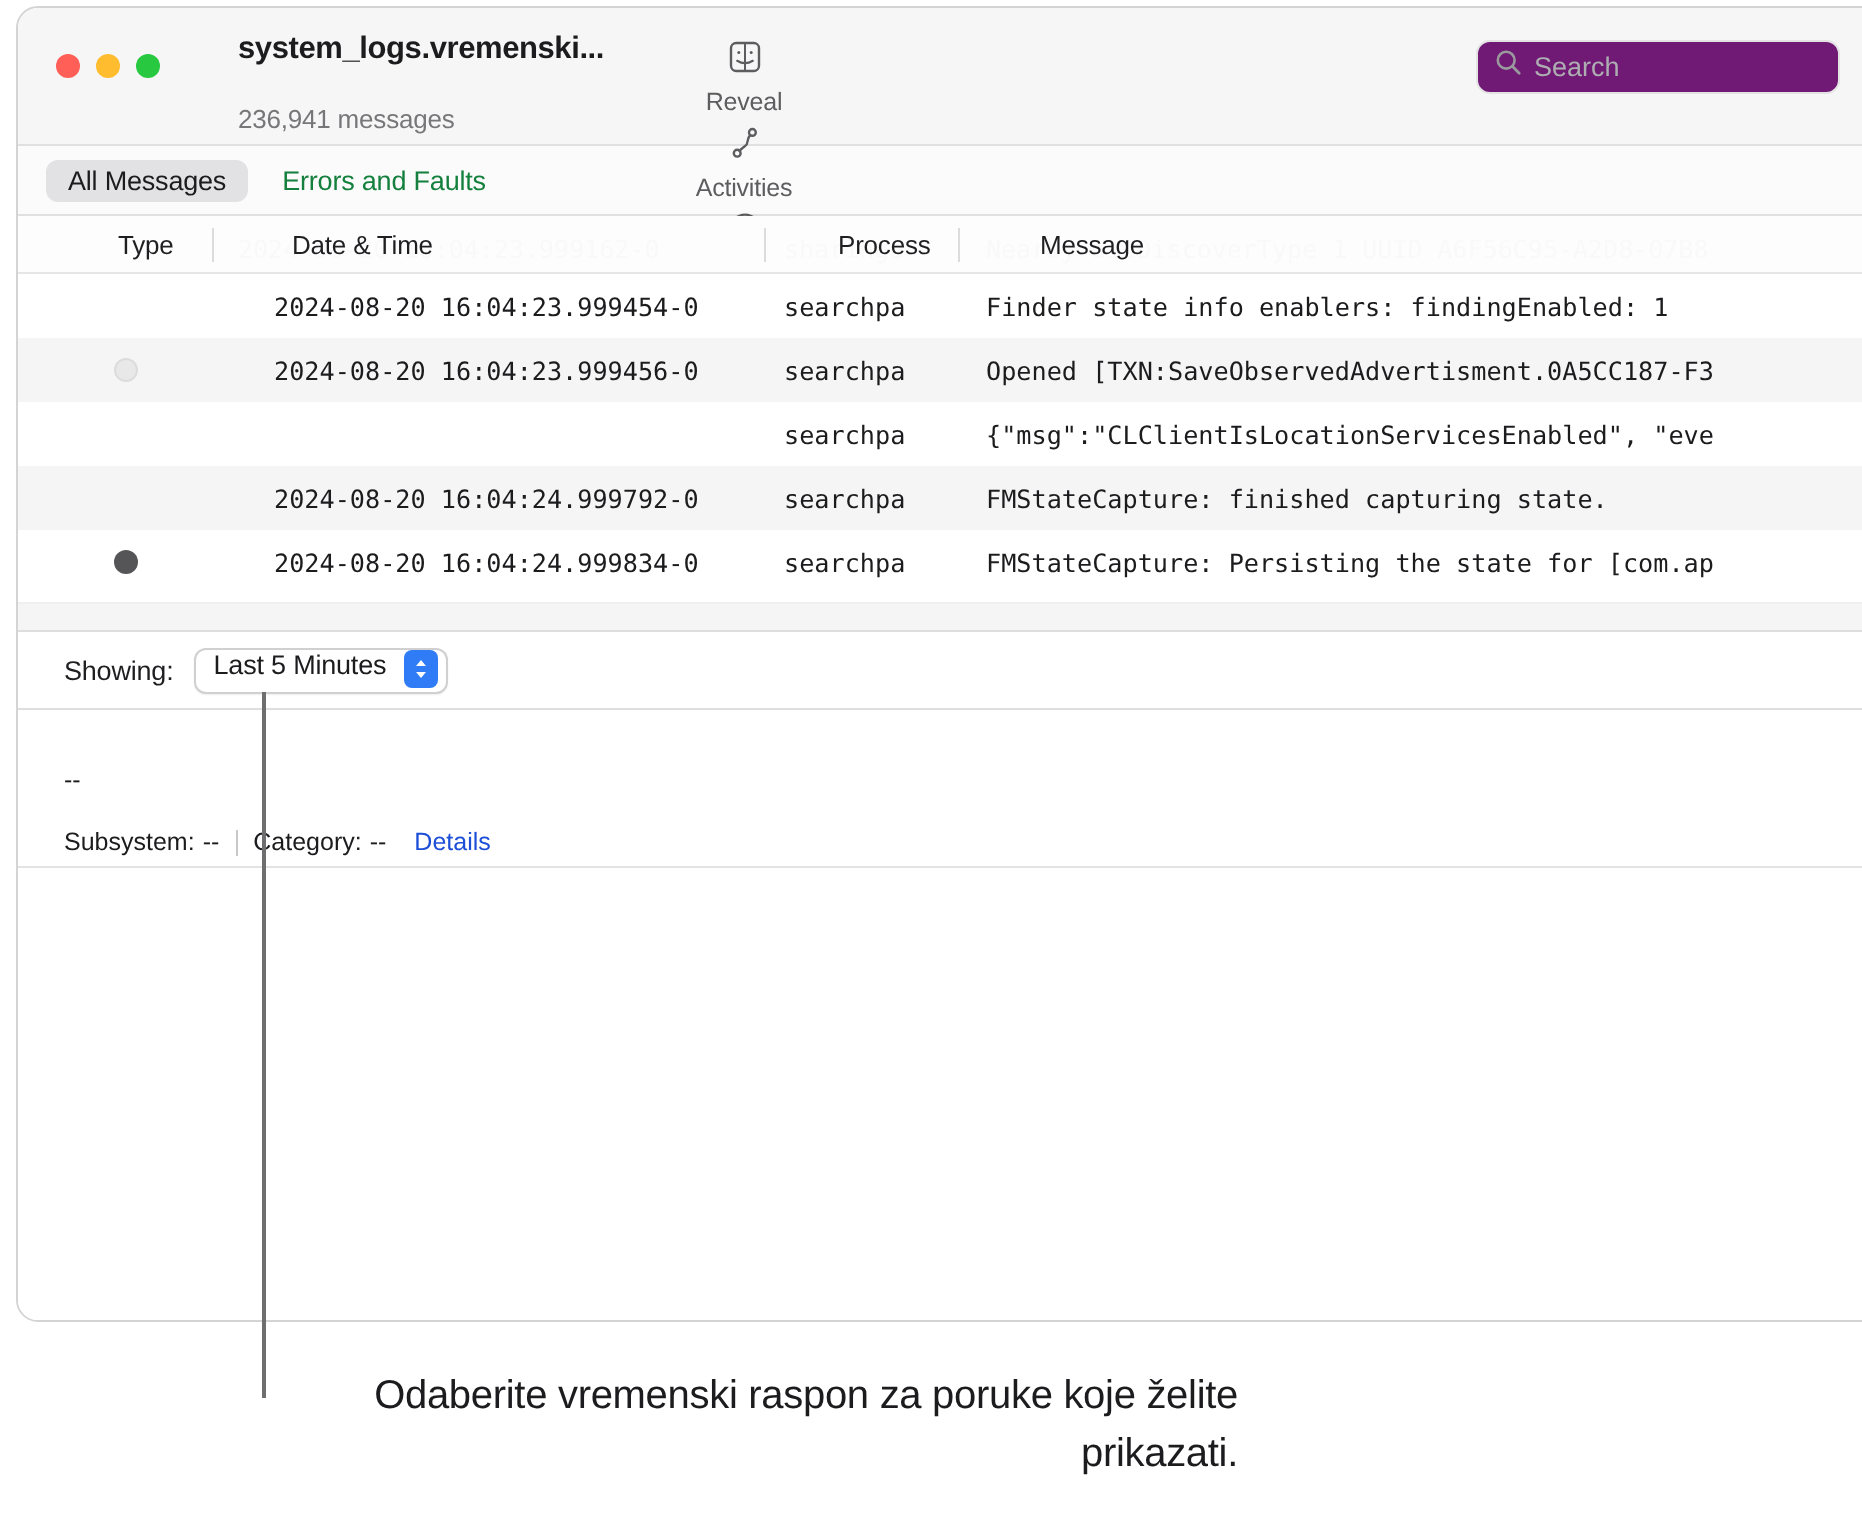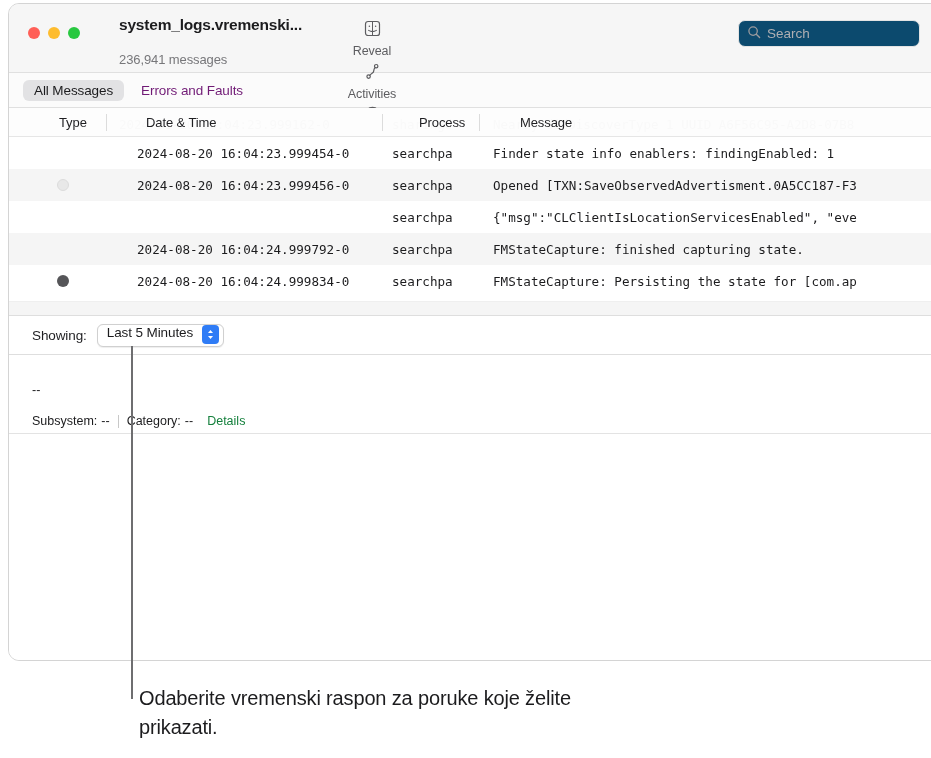--- a/index.html
+++ b/index.html
@@ -50,34 +50,34 @@
   .tb-item {
     width: 66px; display: flex; flex-direction: column;
     align-items: center; cursor: default;
   }
   .tb-glyph { height: 26px; display: flex; align-items: center; justify-content: center; }
   .tb-label { font-size: 12.5px; color: #5d5d60; margin-top: 3px; letter-spacing: -0.1px; }
 
   .searchbox {
     position: absolute; left: 729px; top: 16px;
     width: 182px; height: 27px;
-    background: #0c4a6e;
+    background: #701a75;
     border: 1px solid #e3e3e3;
     border-radius: 7px;
     display: flex; align-items: center; padding: 0 8px;
   }
   .search-ph { font-size: 13.5px; color: #aeaeb2; margin-left: 6px; }
 
   
   .tabstrip {
     height: 35px; background: #fbfbfb;
     border-bottom: 1px solid #e0e0e0;
     display: flex; align-items: center; padding-left: 14px; gap: 6px;
   }
-  .tab { font-size: 13.5px; color: #701a75; padding: 3px 11px; border-radius: 6px; letter-spacing: -0.1px; }
+  .tab { font-size: 13.5px; color: #15803d; padding: 3px 11px; border-radius: 6px; letter-spacing: -0.1px; }
   .tab.active { background: #e2e2e4; color: #1c1c1e; }
 
   
   .tablewrap { position: relative; height: 207px; background: #fff; overflow: hidden; }
 
   .ghostrow {
     position: absolute; left: 0; top: 0; width: 100%; height: 32px;
     display: flex; align-items: center;
     font-family: "DejaVu Sans Mono", monospace; font-size: 12.5px;
     color: #eaeaea; white-space: nowrap; pointer-events: none;
@@ -136,31 +136,31 @@
 
   
   .detail { position: relative; height: 100%; background: #fff; padding: 28px 23px 0 23px; }
   .detail-msg { font-size: 12.5px; color: #1c1c1e; font-family: "Liberation Sans", sans-serif; }
   .detail-meta {
     margin-top: 17px; display: flex; align-items: center; gap: 0;
     font-size: 12.5px; color: #1c1c1e; position: relative;
   }
   .meta-item { white-space: nowrap; }
   .meta-div { width: 1px; height: 13px; background: #c8c8c8; margin: 0 8px; }
-  .meta-link { color: #15803d; margin-left: 14px; }
+  .meta-link { color: #1d4ed8; margin-left: 14px; }
   .detail-rule { position: absolute; left: 0; right: 0; top: 78px; height: 1px; background: #e3e3e3; }
 
   
   .callout-line {
     position: absolute; left: 131px; top: 346px;
     width: 1.6px; height: 353px; background: #6e6e70;
   }
   .caption {
     position: absolute; left: 139px; top: 684px; width: 480px;
-    font-size: 20px; color: #1c1c1e; line-height: 29px; letter-spacing: -0.15px;
+    font-size: 20px; color: #1c1c1e; line-height: 29px; letter-spacing: -0.15px; text-align: right;
   }
 </style>
 </head>
 <body>
 
 <div id="root">
 
   <div class="window">
 
     <div class="toolbar">

